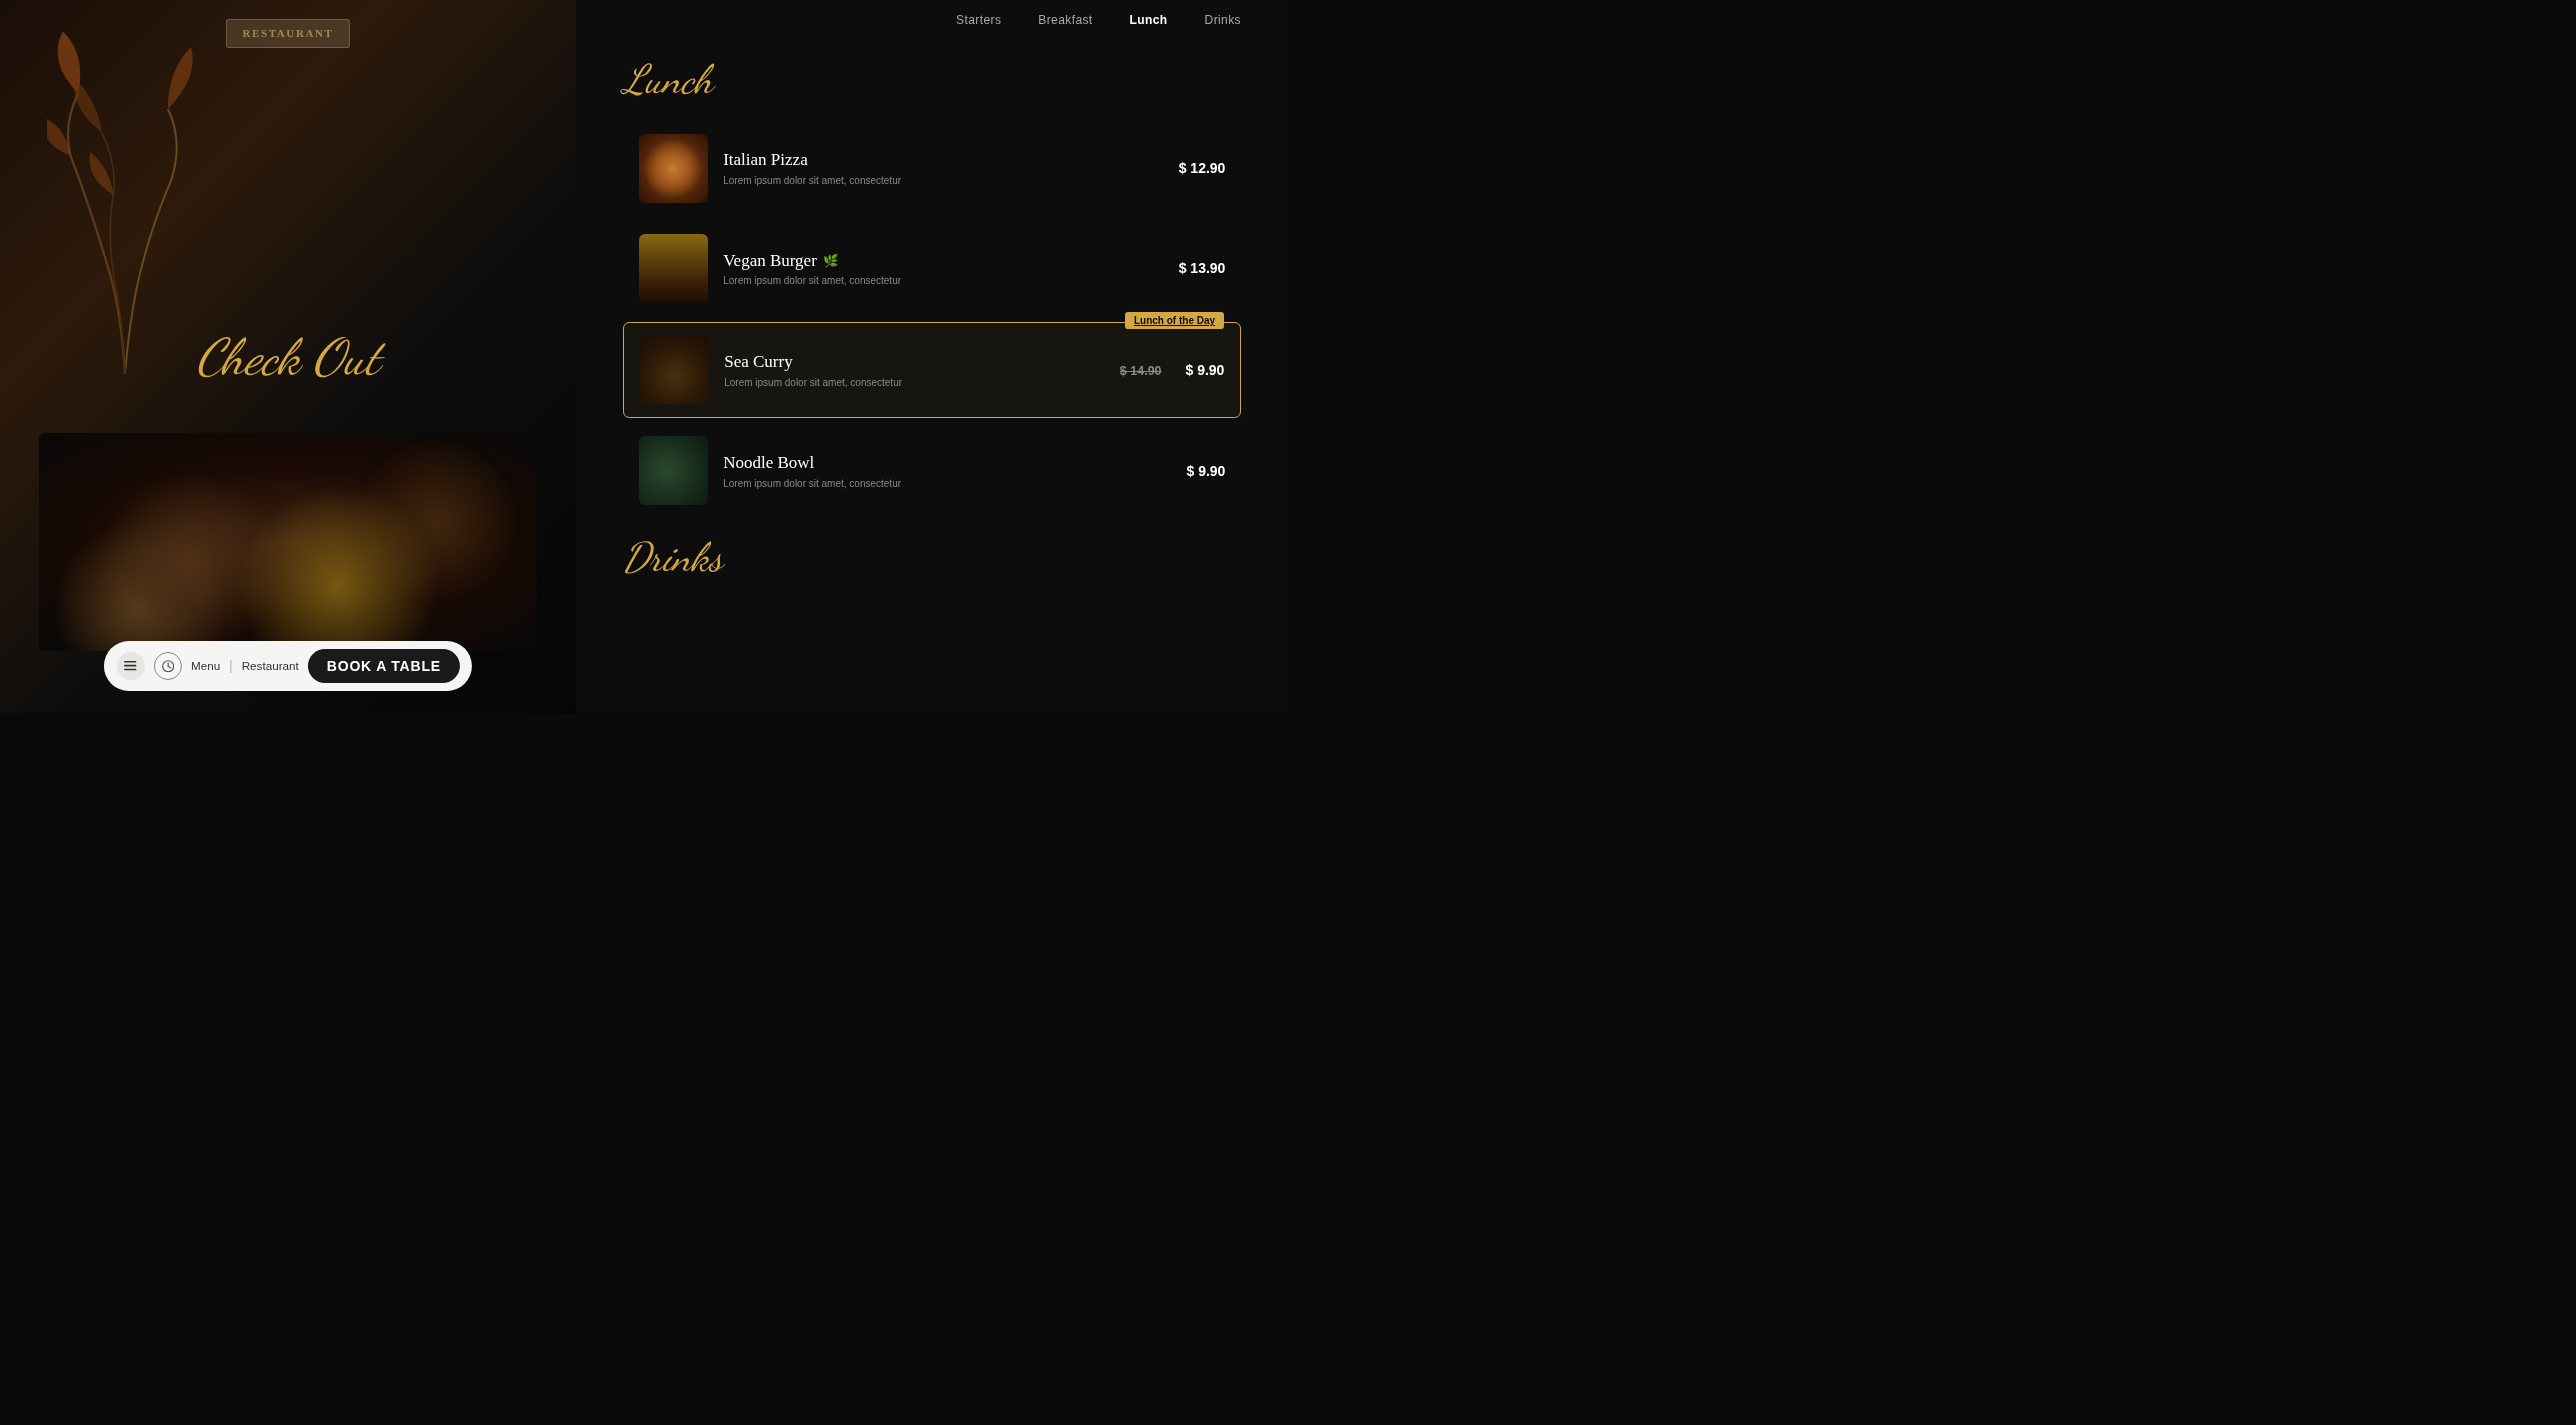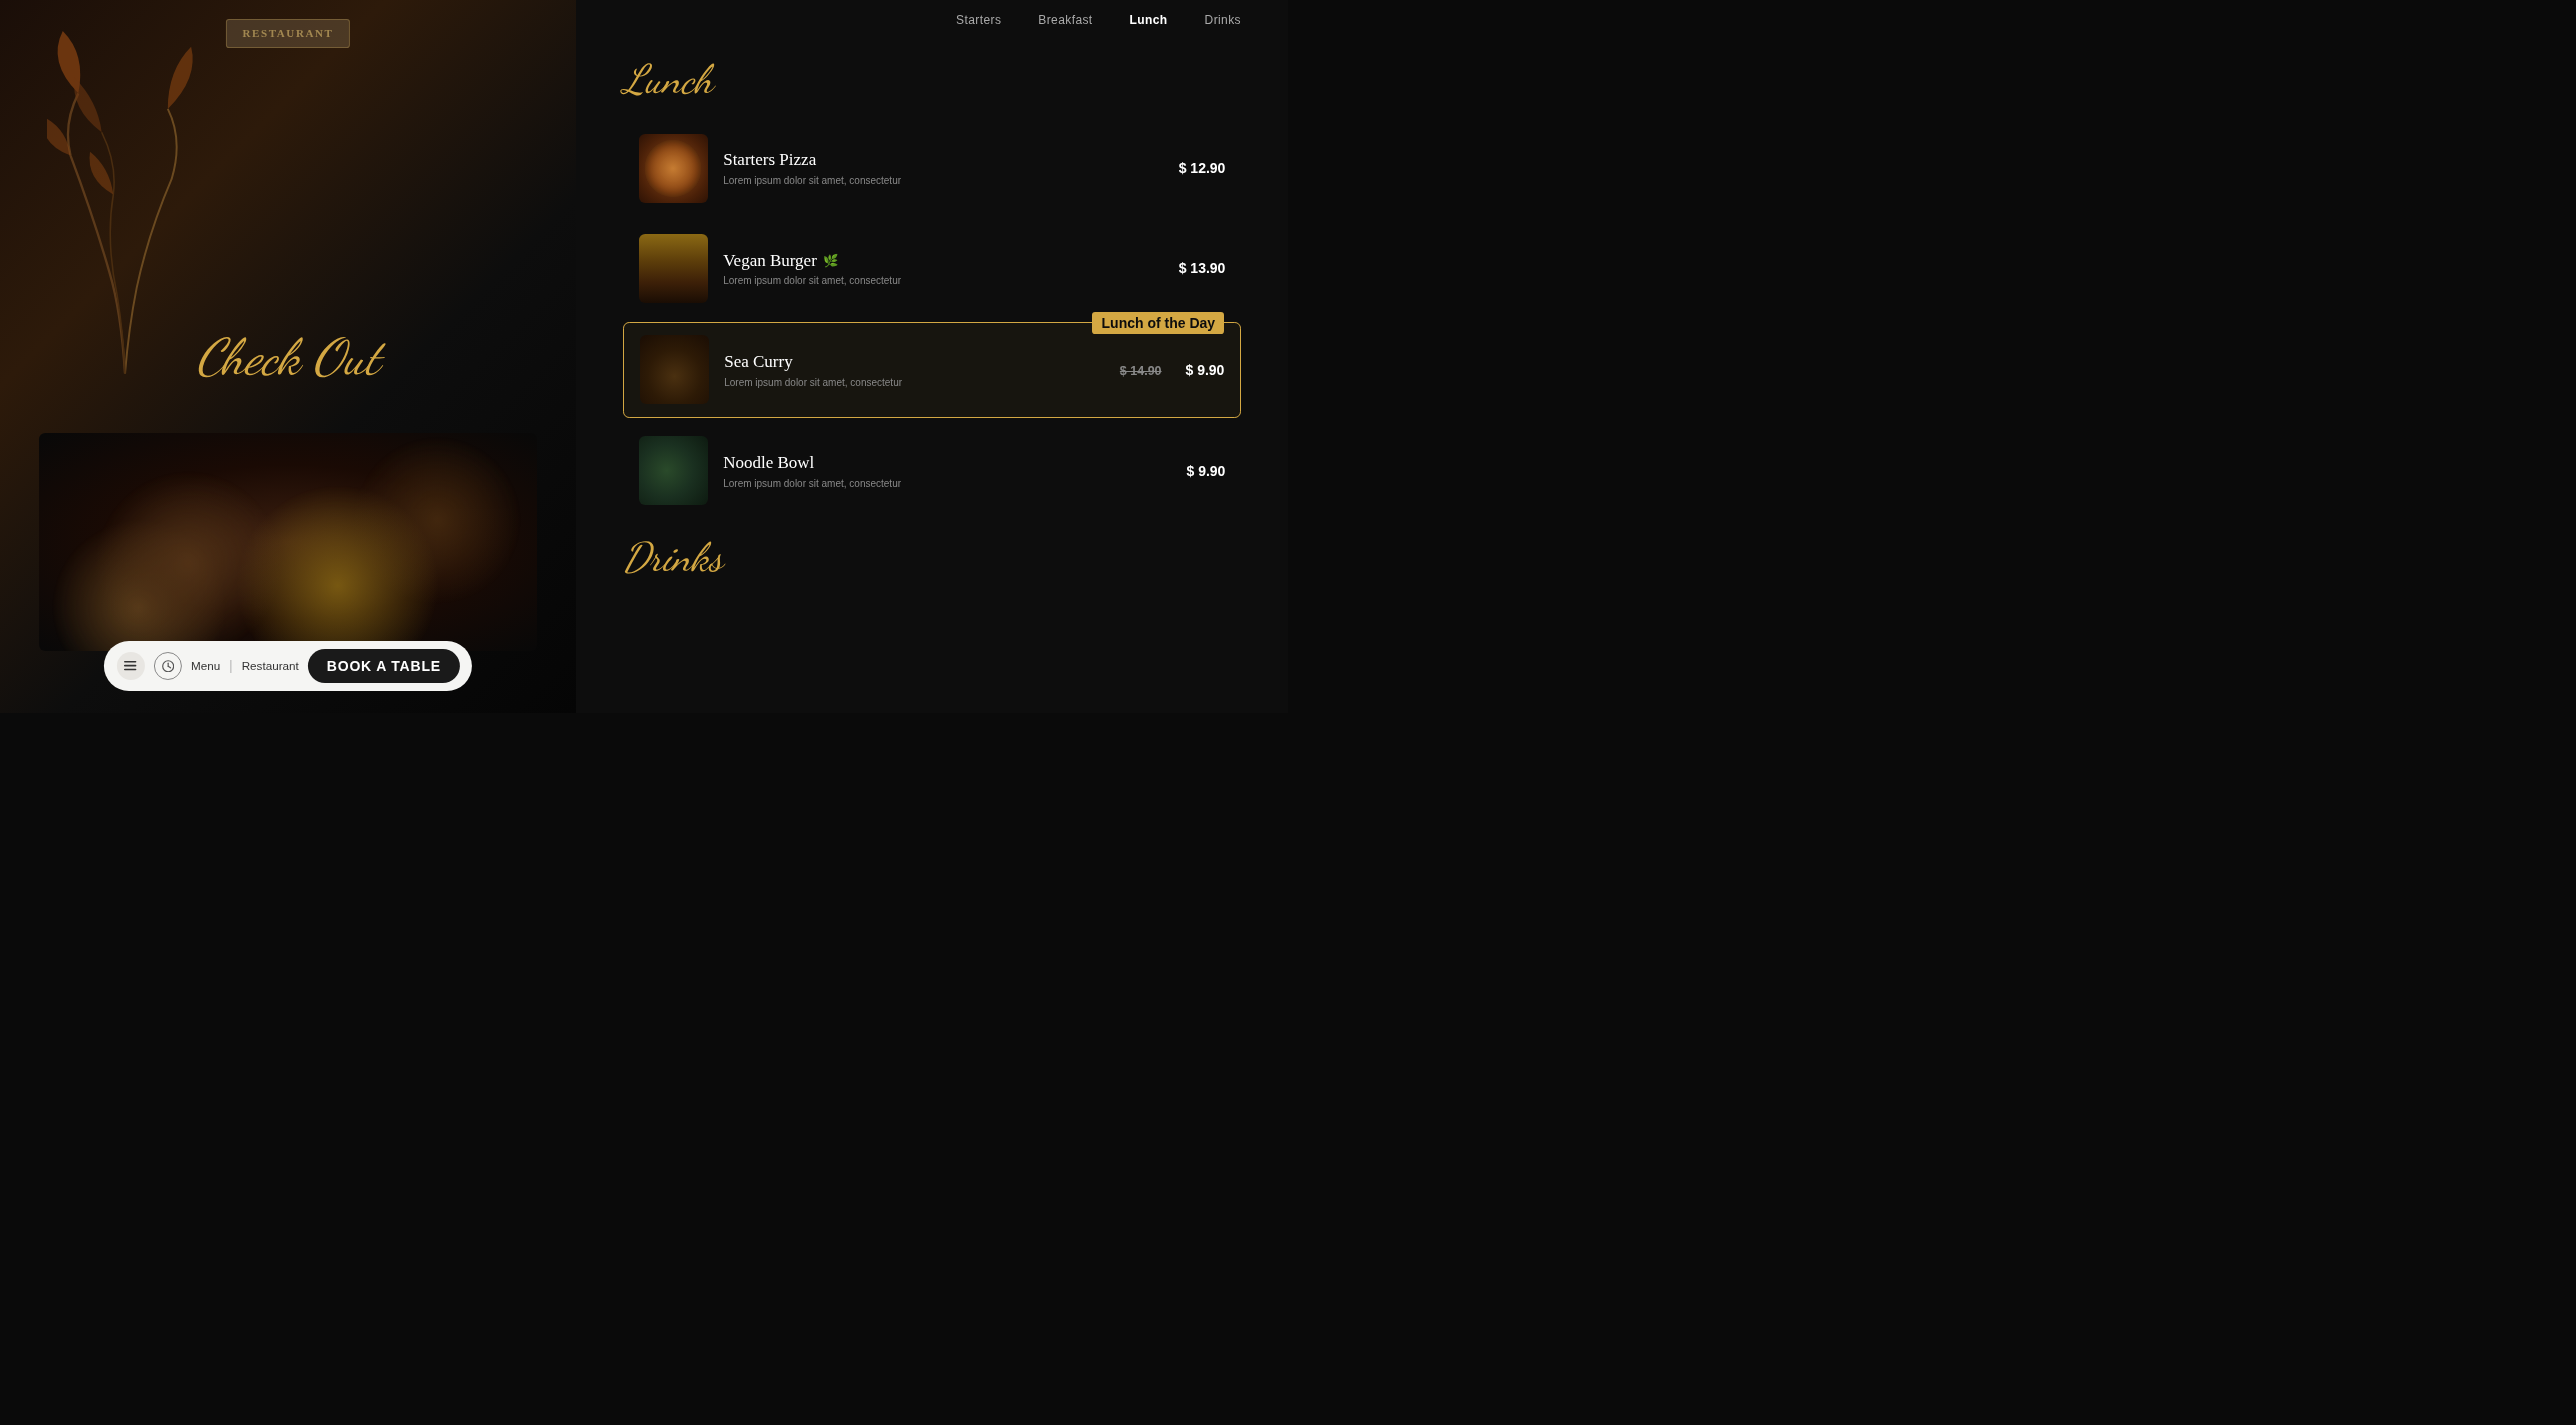--- a/index.html
+++ b/index.html
@@ -334,25 +334,26 @@
       margin-right: 20px;
     }
 
     
     .badge {
       position: absolute;
       top: -11px;
       right: 15.6px;
       background: #d4a843;
       color: #0d0d0d;
-      font-size: 14px;
+      font-size: 10px;
       font-weight: bold;
       padding: 3.1px 9.3px;
       border-radius: 3.1px;
       font-family: 'Arial', sans-serif;
+      text-decoration: underline;
     }
   </style>
 </head>
 <body>
 
 <div class="left-panel">
   <div class="bg-overlay"></div>
 
   <div class="plant-decoration">
     <svg viewBox="0 0 200 500" xmlns="http://www.w3.org/2000/svg">
@@ -410,21 +411,21 @@
     <span class="nav-item">Drinks</span>
   </nav>
 
   <h2 class="section-title">Lunch</h2>
 
   <div class="menu-item">
     <div class="item-image">
       <div class="item-image-inner img-pizza"></div>
     </div>
     <div class="item-info">
-      <div class="item-name">Starters Pizza</div>
+      <div class="item-name">Italian Pizza</div>
       <div class="item-desc">Lorem ipsum dolor sit amet, consectetur</div>
     </div>
     <div class="item-price">$ 12.90</div>
   </div>
 
   <div class="menu-item">
     <div class="item-image">
       <div class="item-image-inner img-burger"></div>
     </div>
     <div class="item-info">

